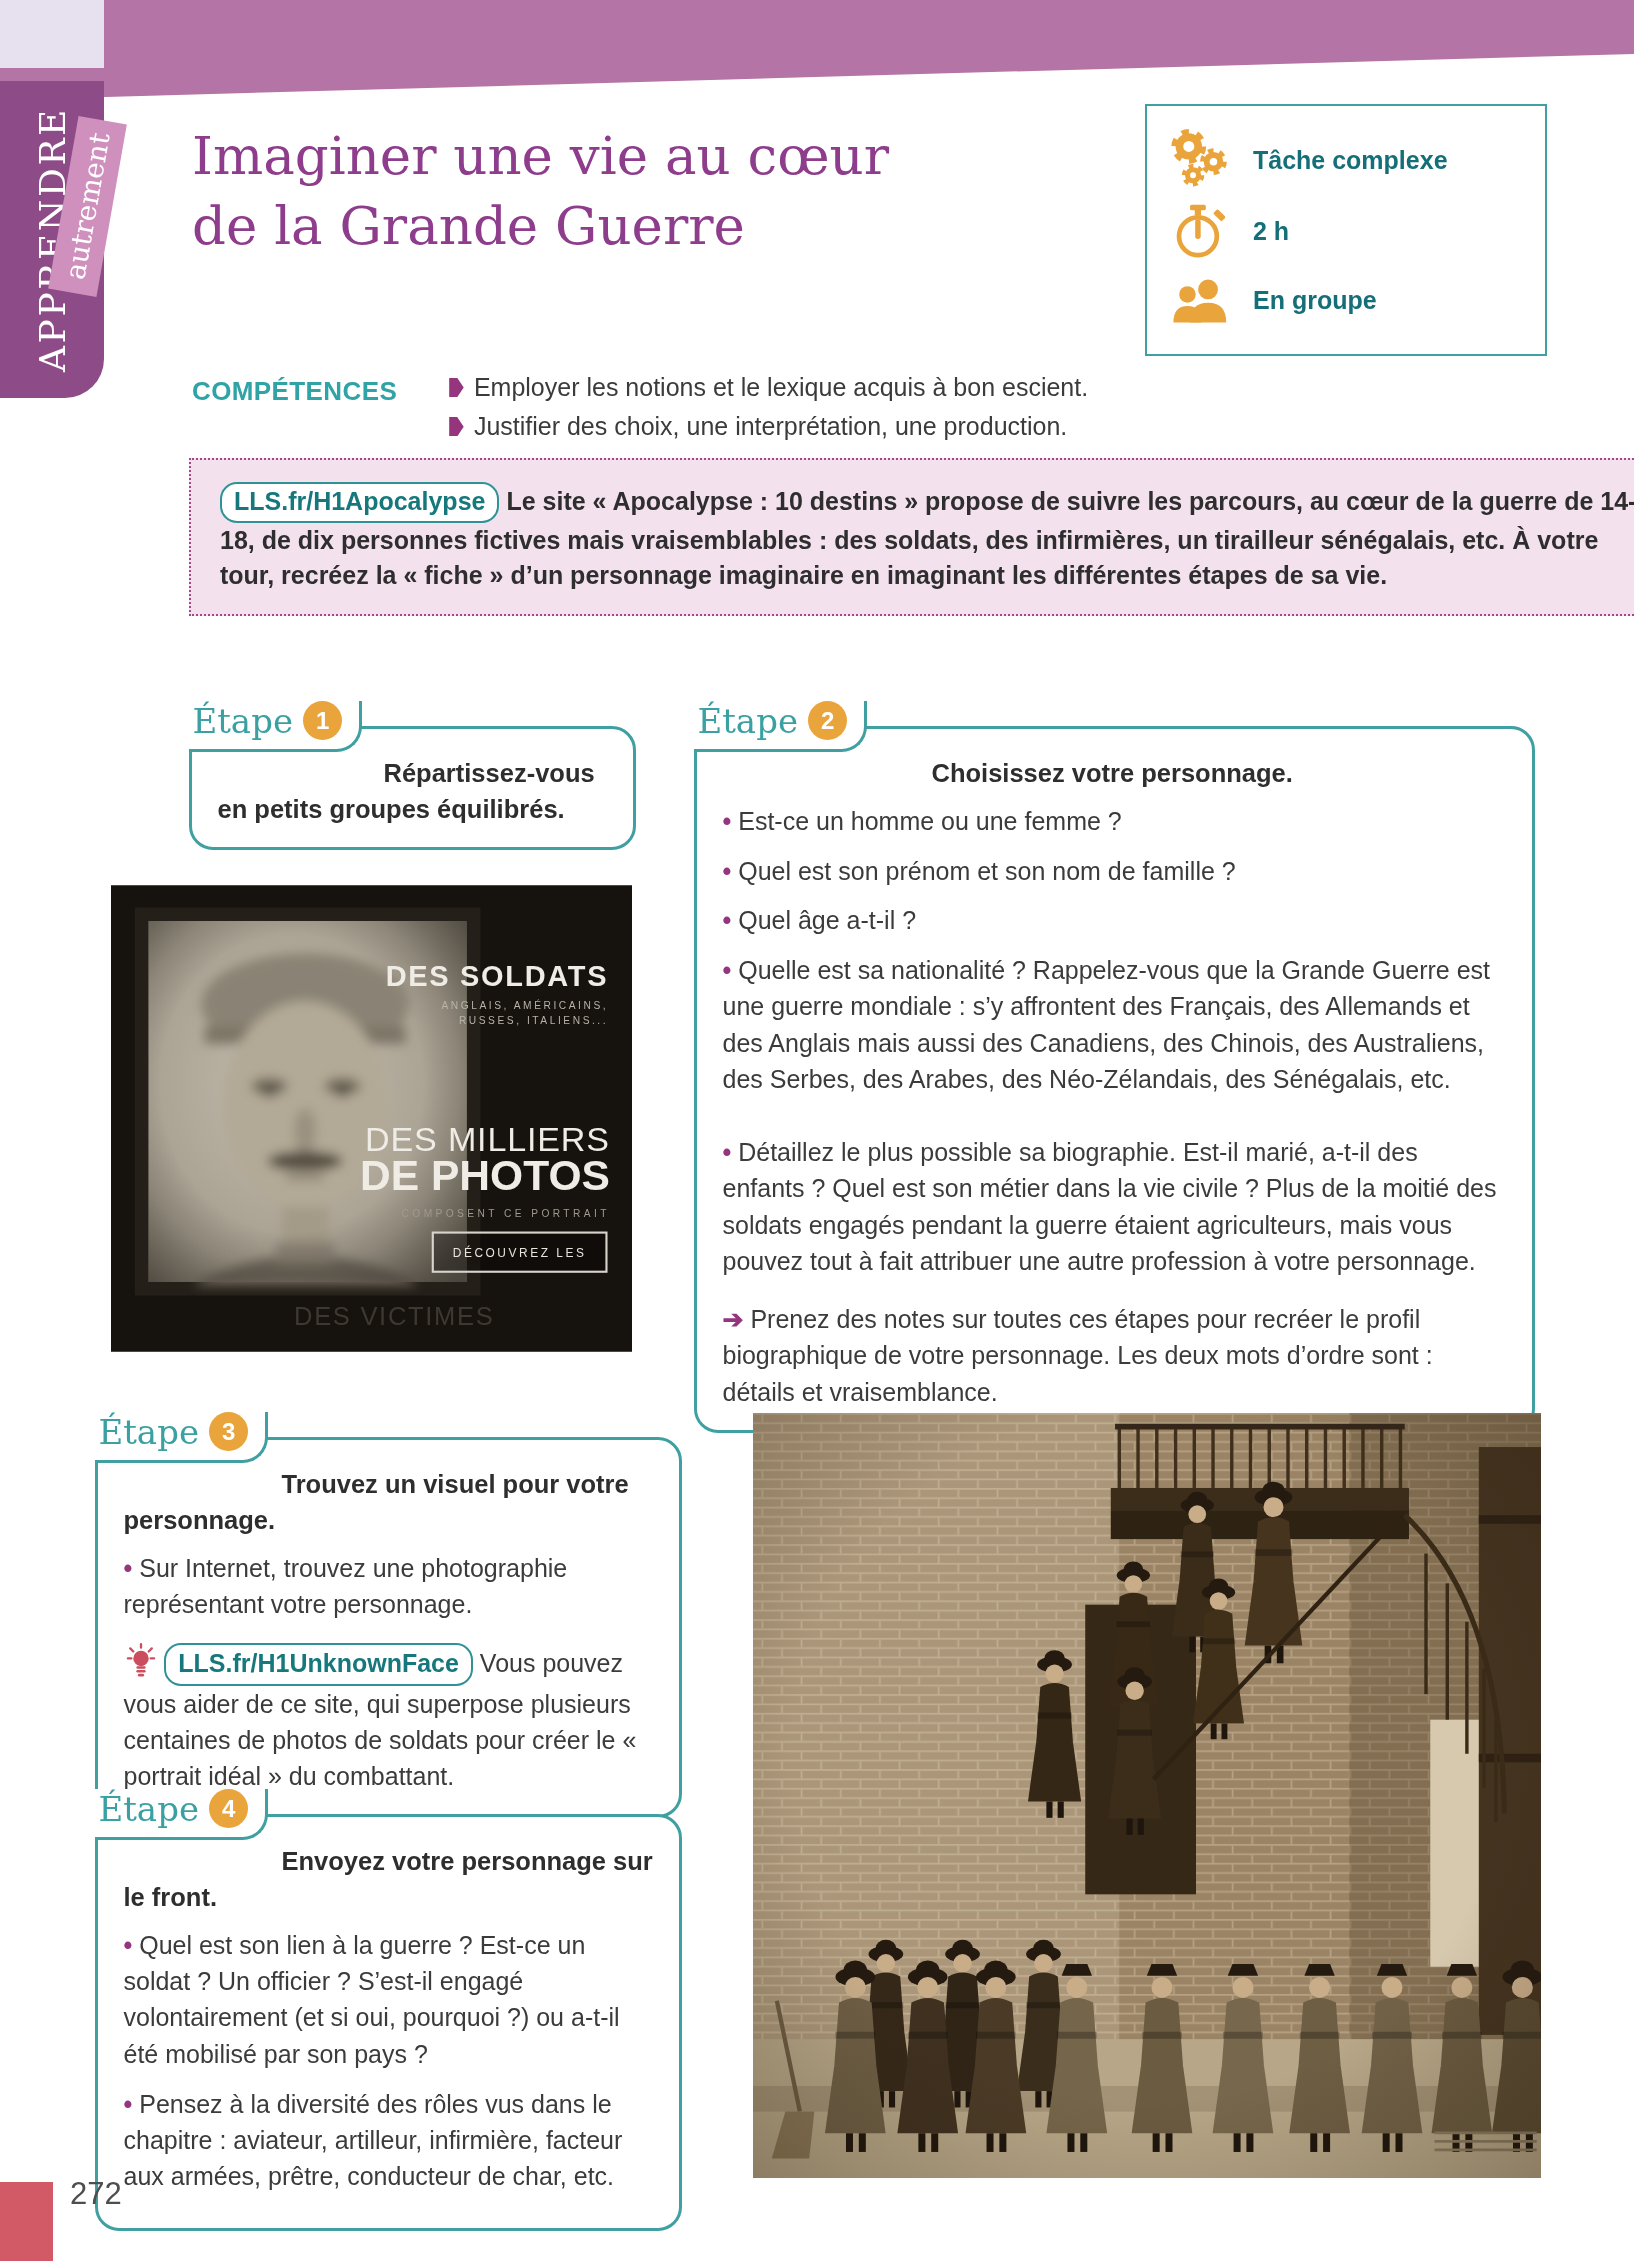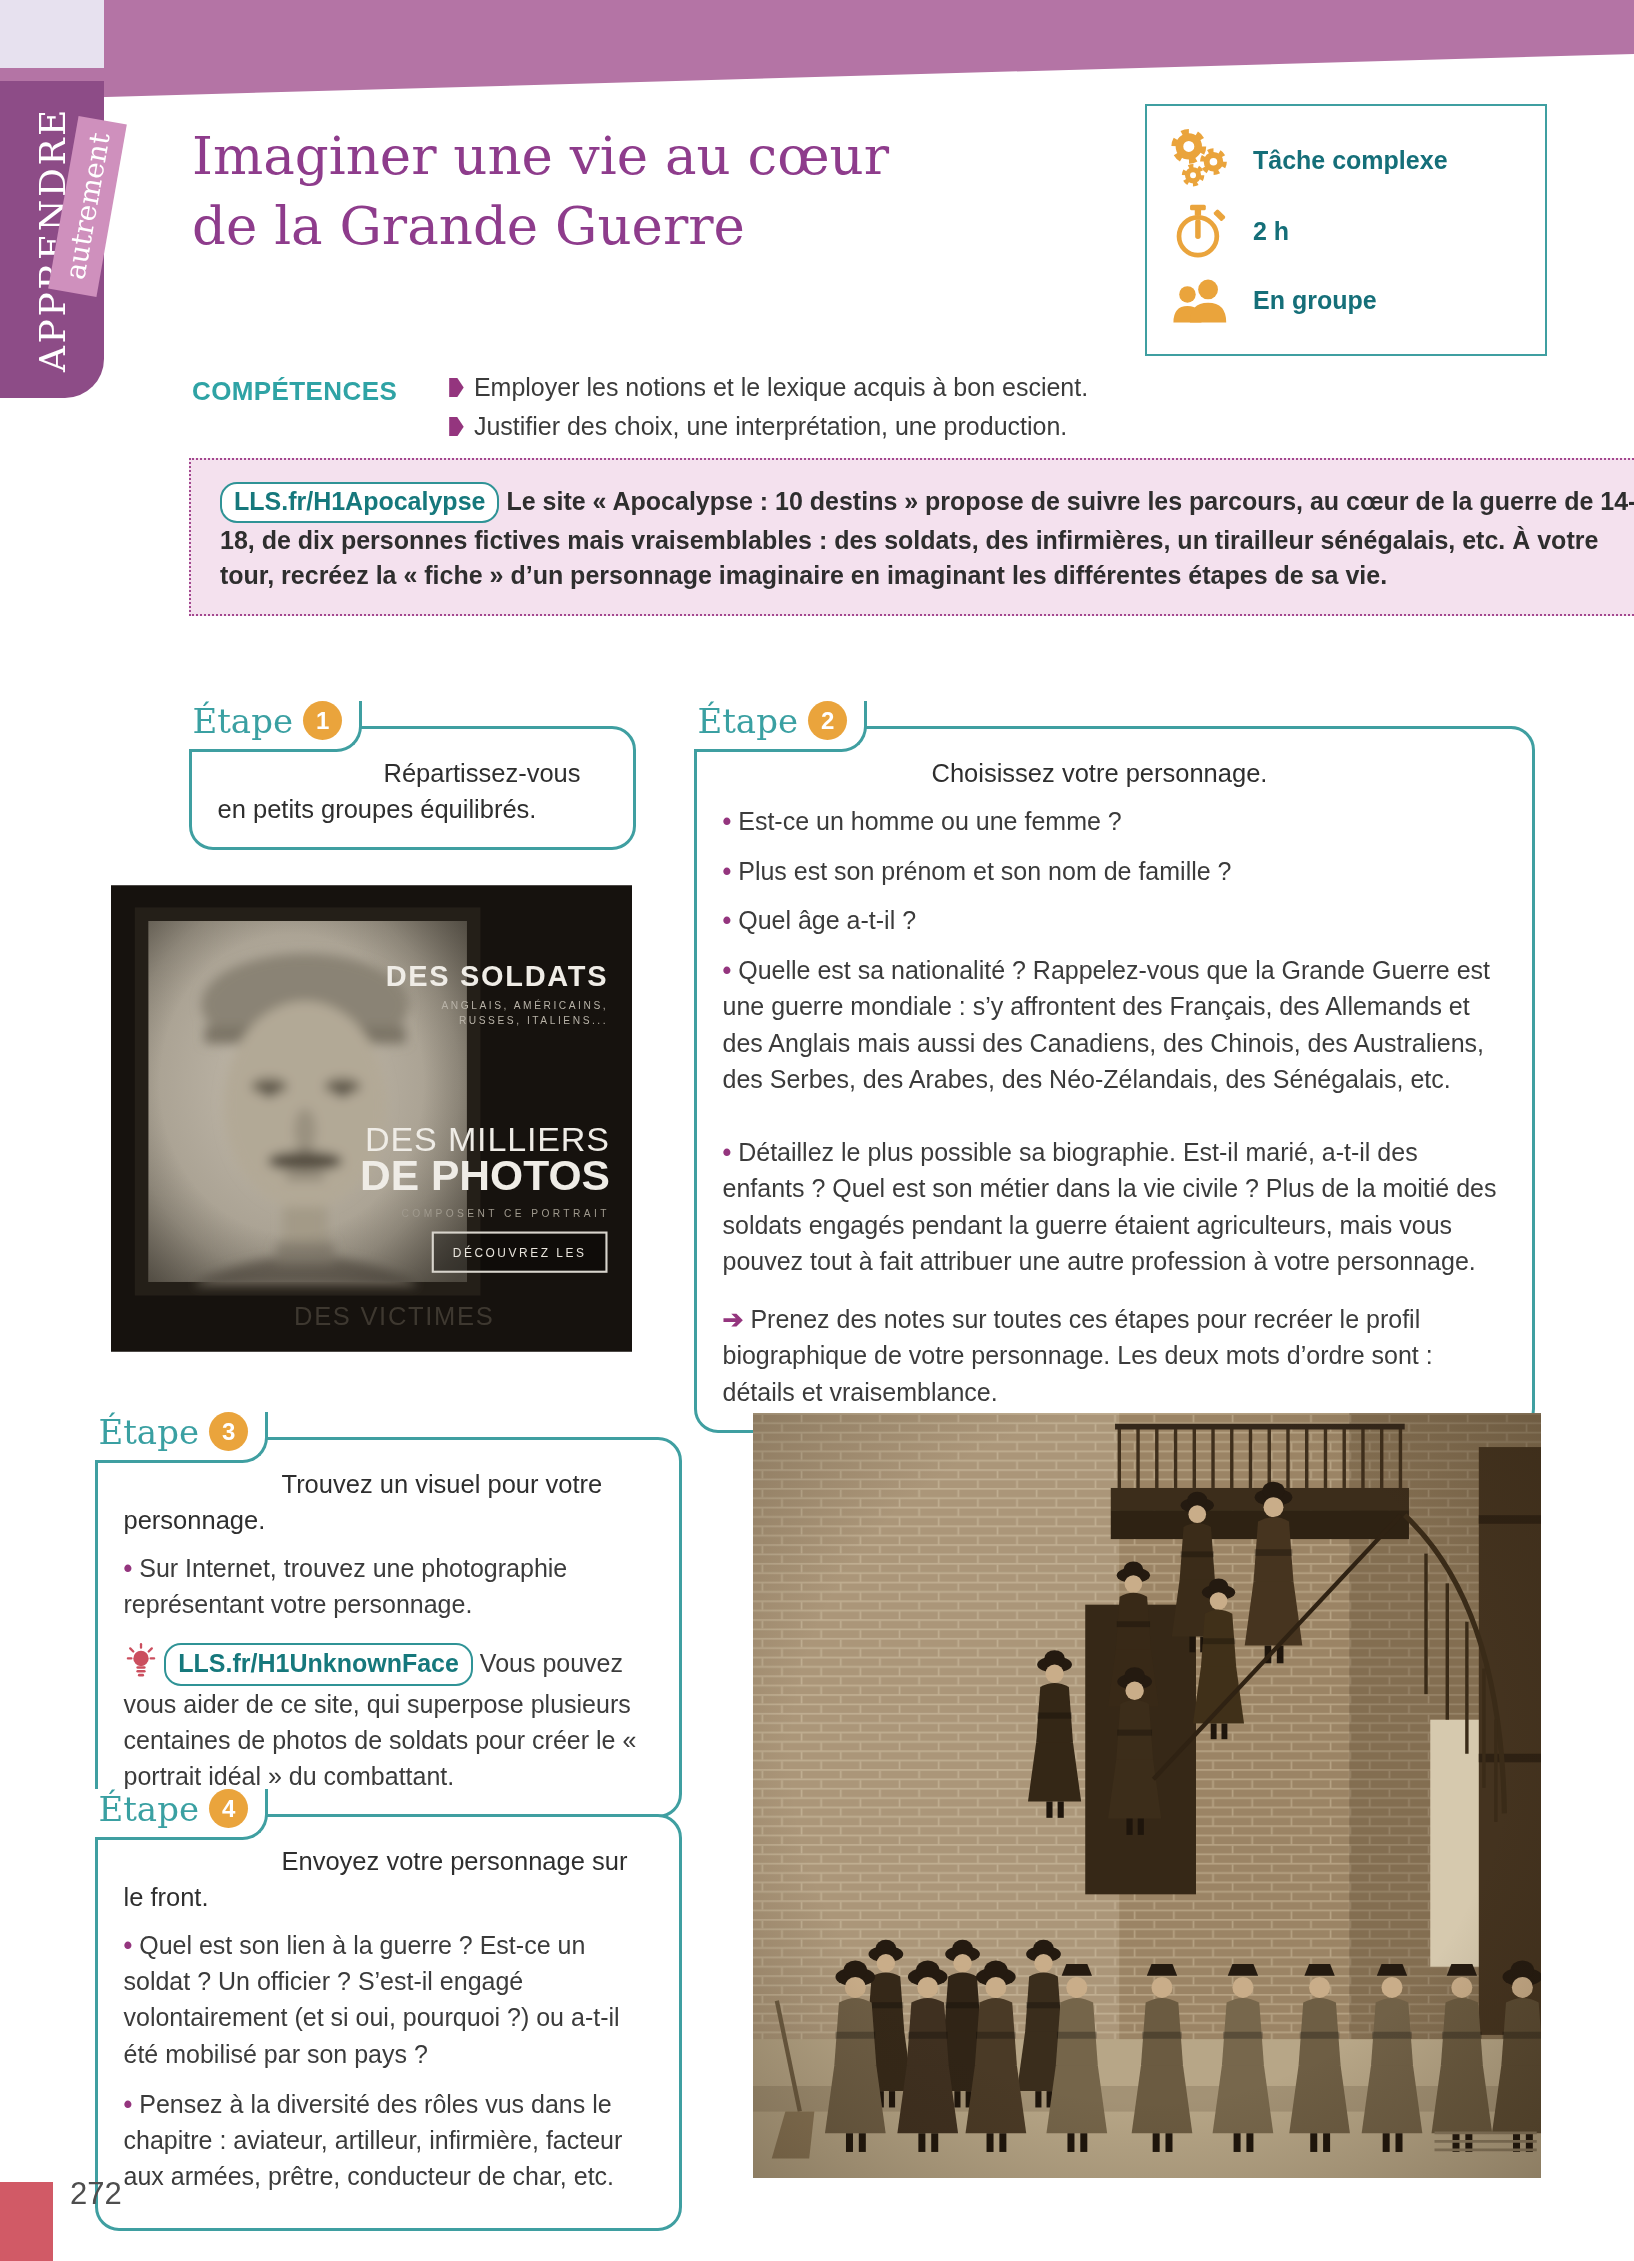--- a/index.html
+++ b/index.html
@@ -44,21 +44,21 @@
 
   
   .step { position:absolute; border:3px solid #3f9fa1; border-radius:24px; background:#fff;
           box-sizing:border-box; padding:25.5px 25.5px 20.4px; }
   .step-head { position:absolute; top:-28px; left:-3px; background:#fff; z-index:2;
           display:flex; align-items:center; gap:10.2px; padding:0 17px 8.5px 3.4px;
           border-right:3px solid #3f9fa1; border-bottom:3px solid #3f9fa1; border-bottom-right-radius:25.5px; }
   .step-word { font-family:"DejaVu Serif",serif; color:#3aa0a2; font-size:34px; line-height:1; }
   .step-num  { width:39px; height:39px; border-radius:50%; background:#eaa43c; color:#fff;
           font-weight:bold; font-size:24px; display:flex; align-items:center; justify-content:center; }
-  .step-title { margin:0 0 12px; font-weight:normal; font-size:25.5px; color:#2e2e2e; line-height:1.42; }
+  .step-title { margin:0 0 12px; font-weight:bold; font-size:25.5px; color:#2e2e2e; line-height:1.42; }
   .s1 .step-title { text-indent:166px; margin-bottom:0; }
   .s2 .step-title { text-indent:209px; }
   .s3 .step-title { text-indent:158px; }
   .s4 .step-title { text-indent:158px; }
   .bullets { margin:0; padding:0; list-style:none; font-size:25px; line-height:1.45; color:#3b3b3b; }
   .bullets li { margin-bottom:13.6px; }
   .bullets li::before { content:"• "; color:#94357e; font-weight:bold; }
   .bullets li.mt { margin-top:37px; }
   .note { margin:22px 0 0; font-size:25px; line-height:1.45; }
   .note-arrow { color:#94357e; font-weight:bold; }
@@ -168,21 +168,21 @@
   </div>
 
   <div class="step s2">
     <div class="step-head">
       <span class="step-word">Étape</span>
       <span class="step-num">2</span>
     </div>
     <p class="step-title">Choisissez votre personnage.</p>
     <ul class="bullets">
       <li>Est-ce un homme ou une femme ?</li>
-      <li>Plus est son prénom et son nom de famille ?</li>
+      <li>Quel est son prénom et son nom de famille ?</li>
       <li>Quel âge a-t-il ?</li>
       <li>Quelle est sa nationalité ? Rappelez-vous que la Grande Guerre est une guerre mondiale : s’y affrontent des Français, des Allemands et des Anglais mais aussi des Canadiens, des Chinois, des Australiens, des Serbes, des Arabes, des Néo-Zélandais, des Sénégalais, etc.</li>
       <li class="mt">Détaillez le plus possible sa biographie. Est-il marié, a-t-il des enfants ? Quel est son métier dans la vie civile ? Plus de la moitié des soldats engagés pendant la guerre étaient agriculteurs, mais vous pouvez tout à fait attribuer une autre profession à votre personnage.</li>
     </ul>
     <p class="note">
       <span class="note-arrow">➔</span>
       <span>Prenez des notes sur toutes ces étapes pour recréer le profil biographique de votre personnage. Les deux mots d’ordre sont : détails et vraisemblance.</span>
     </p>
   </div>
 

